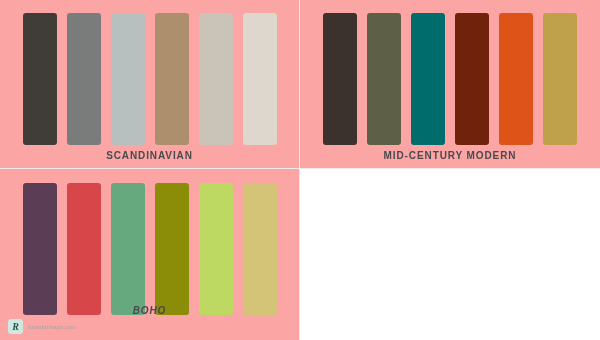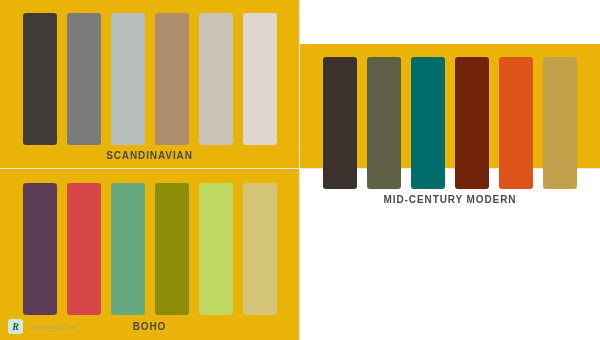--- a/index.html
+++ b/index.html
@@ -18,25 +18,25 @@
     position: absolute;
     inset: 0;
     display: grid;
     grid-template-columns: 300px 300px;
     grid-template-rows: 169px 171px;
     background: #ffffff;
   }
   .panel {
     position: relative;
     box-sizing: border-box;
-    background: #eab308;
+    background: #fca5a5;
   }
   
   .panel.tl { border-right: 1px solid #e9e9e9; border-bottom: 1px solid #e9e9e9; }
-  .panel.tr { border-bottom: 1px solid #e9e9e9; margin-top: 44px; }
+  .panel.tr { border-bottom: 1px solid #e9e9e9; }
   .panel.bl { border-right: 1px solid #e9e9e9; }
   .panel.br { }
 
   .swatch-row {
     position: absolute;
     left: 0;
     right: 0;
     display: flex;
     justify-content: center;
     align-items: flex-start;
@@ -62,21 +62,21 @@
     font-weight: bold;
     font-size: 10px;
     letter-spacing: 0.9px;
     color: #4a4a4a;
     white-space: nowrap;
   }
   .panel.tl .palette-label,
   .panel.tr .palette-label { top: 150px; }
   .panel.bl .palette-label,
   .panel.br .palette-label { top: 314px; }
-  .panel.bl .palette-label { top: 152px; }
+  .panel.bl .palette-label { top: 136px; font-style: italic; }
   .panel.br .palette-label { top: 152px; }
 
   
   #footer {
     position: absolute;
     left: 8px;
     bottom: 6px;
     display: flex;
     align-items: center;
     gap: 5px;

